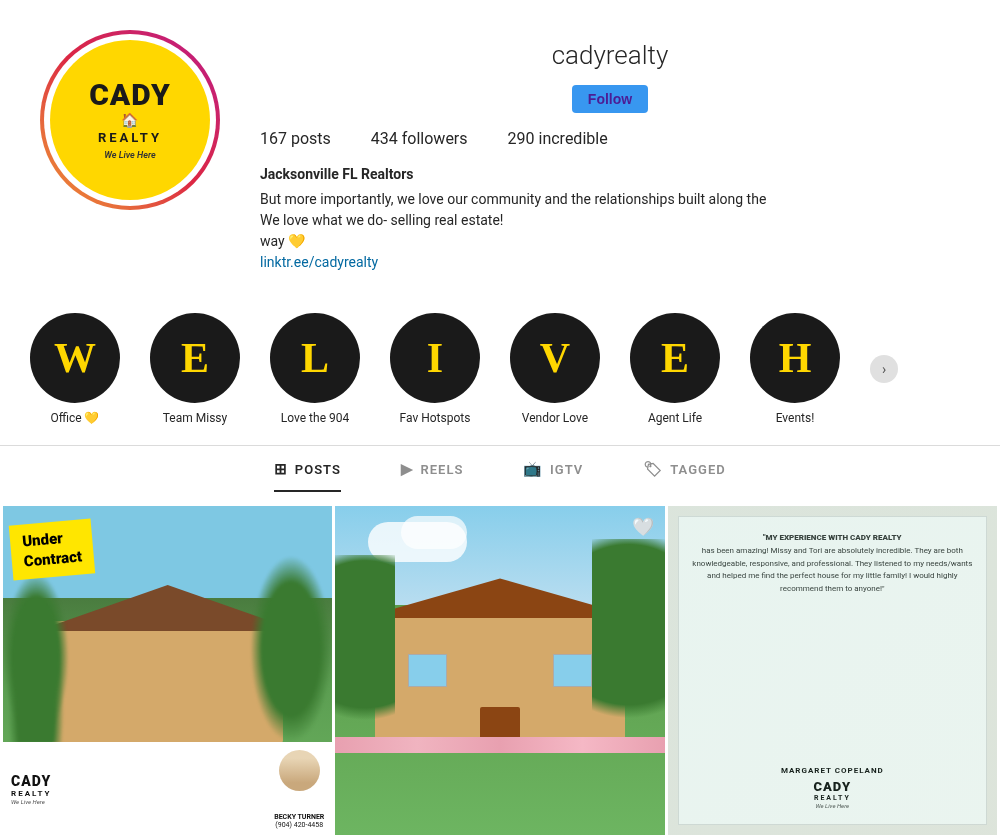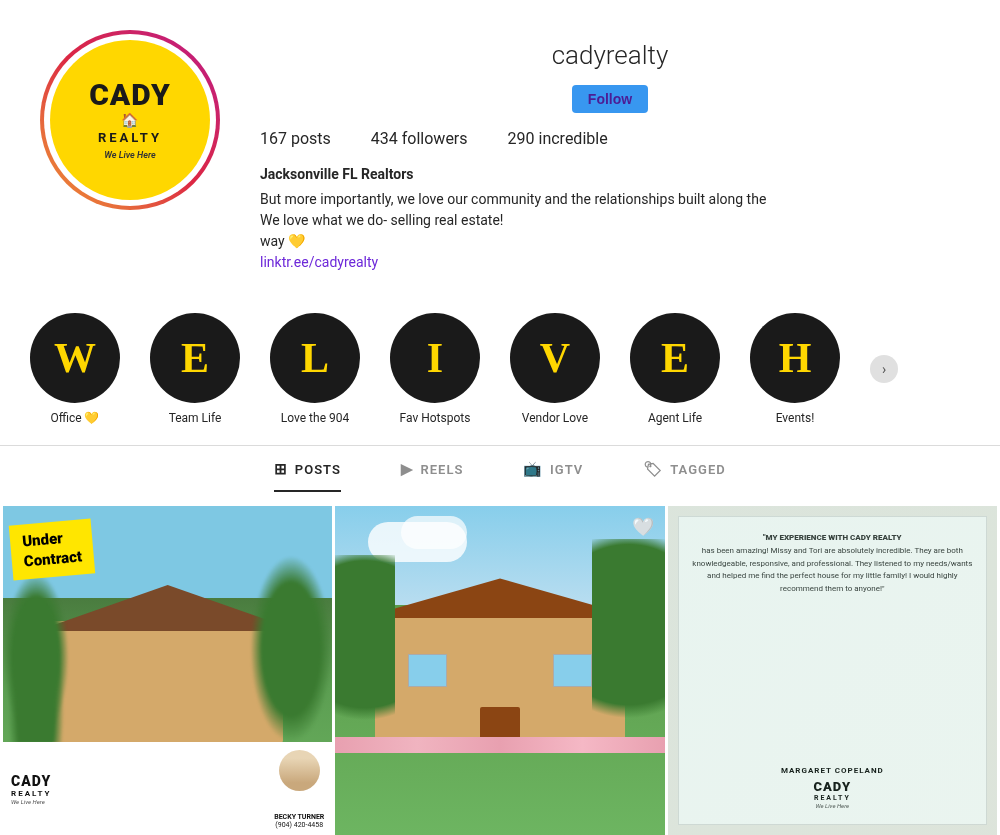--- a/index.html
+++ b/index.html
@@ -136,21 +136,21 @@
       font-weight: 700;
       display: block;
       margin-bottom: 4px;
     }
 
     .bio-section .bio-line {
       display: block;
     }
 
     .bio-section a {
-      color: #6d28d9;
+      color: #0369a1;
       text-decoration: none;
     }
 
     
     .highlights-section {
       padding: 20px 40px 10px 30px;
       display: flex;
       gap: 30px;
       align-items: flex-start;
       overflow-x: auto;
@@ -302,21 +302,21 @@
   </div>
 </div>
 
 <div class="highlights-section">
   <div class="highlight-item">
     <div class="highlight-circle">W</div>
     <span class="highlight-label">Office <span class="heart">💛</span></span>
   </div>
   <div class="highlight-item">
     <div class="highlight-circle">E</div>
-    <span class="highlight-label">Team Life</span>
+    <span class="highlight-label">Team Missy</span>
   </div>
   <div class="highlight-item">
     <div class="highlight-circle">L</div>
     <span class="highlight-label">Love the 904</span>
   </div>
   <div class="highlight-item">
     <div class="highlight-circle">I</div>
     <span class="highlight-label">Fav Hotspots</span>
   </div>
   <div class="highlight-item">

